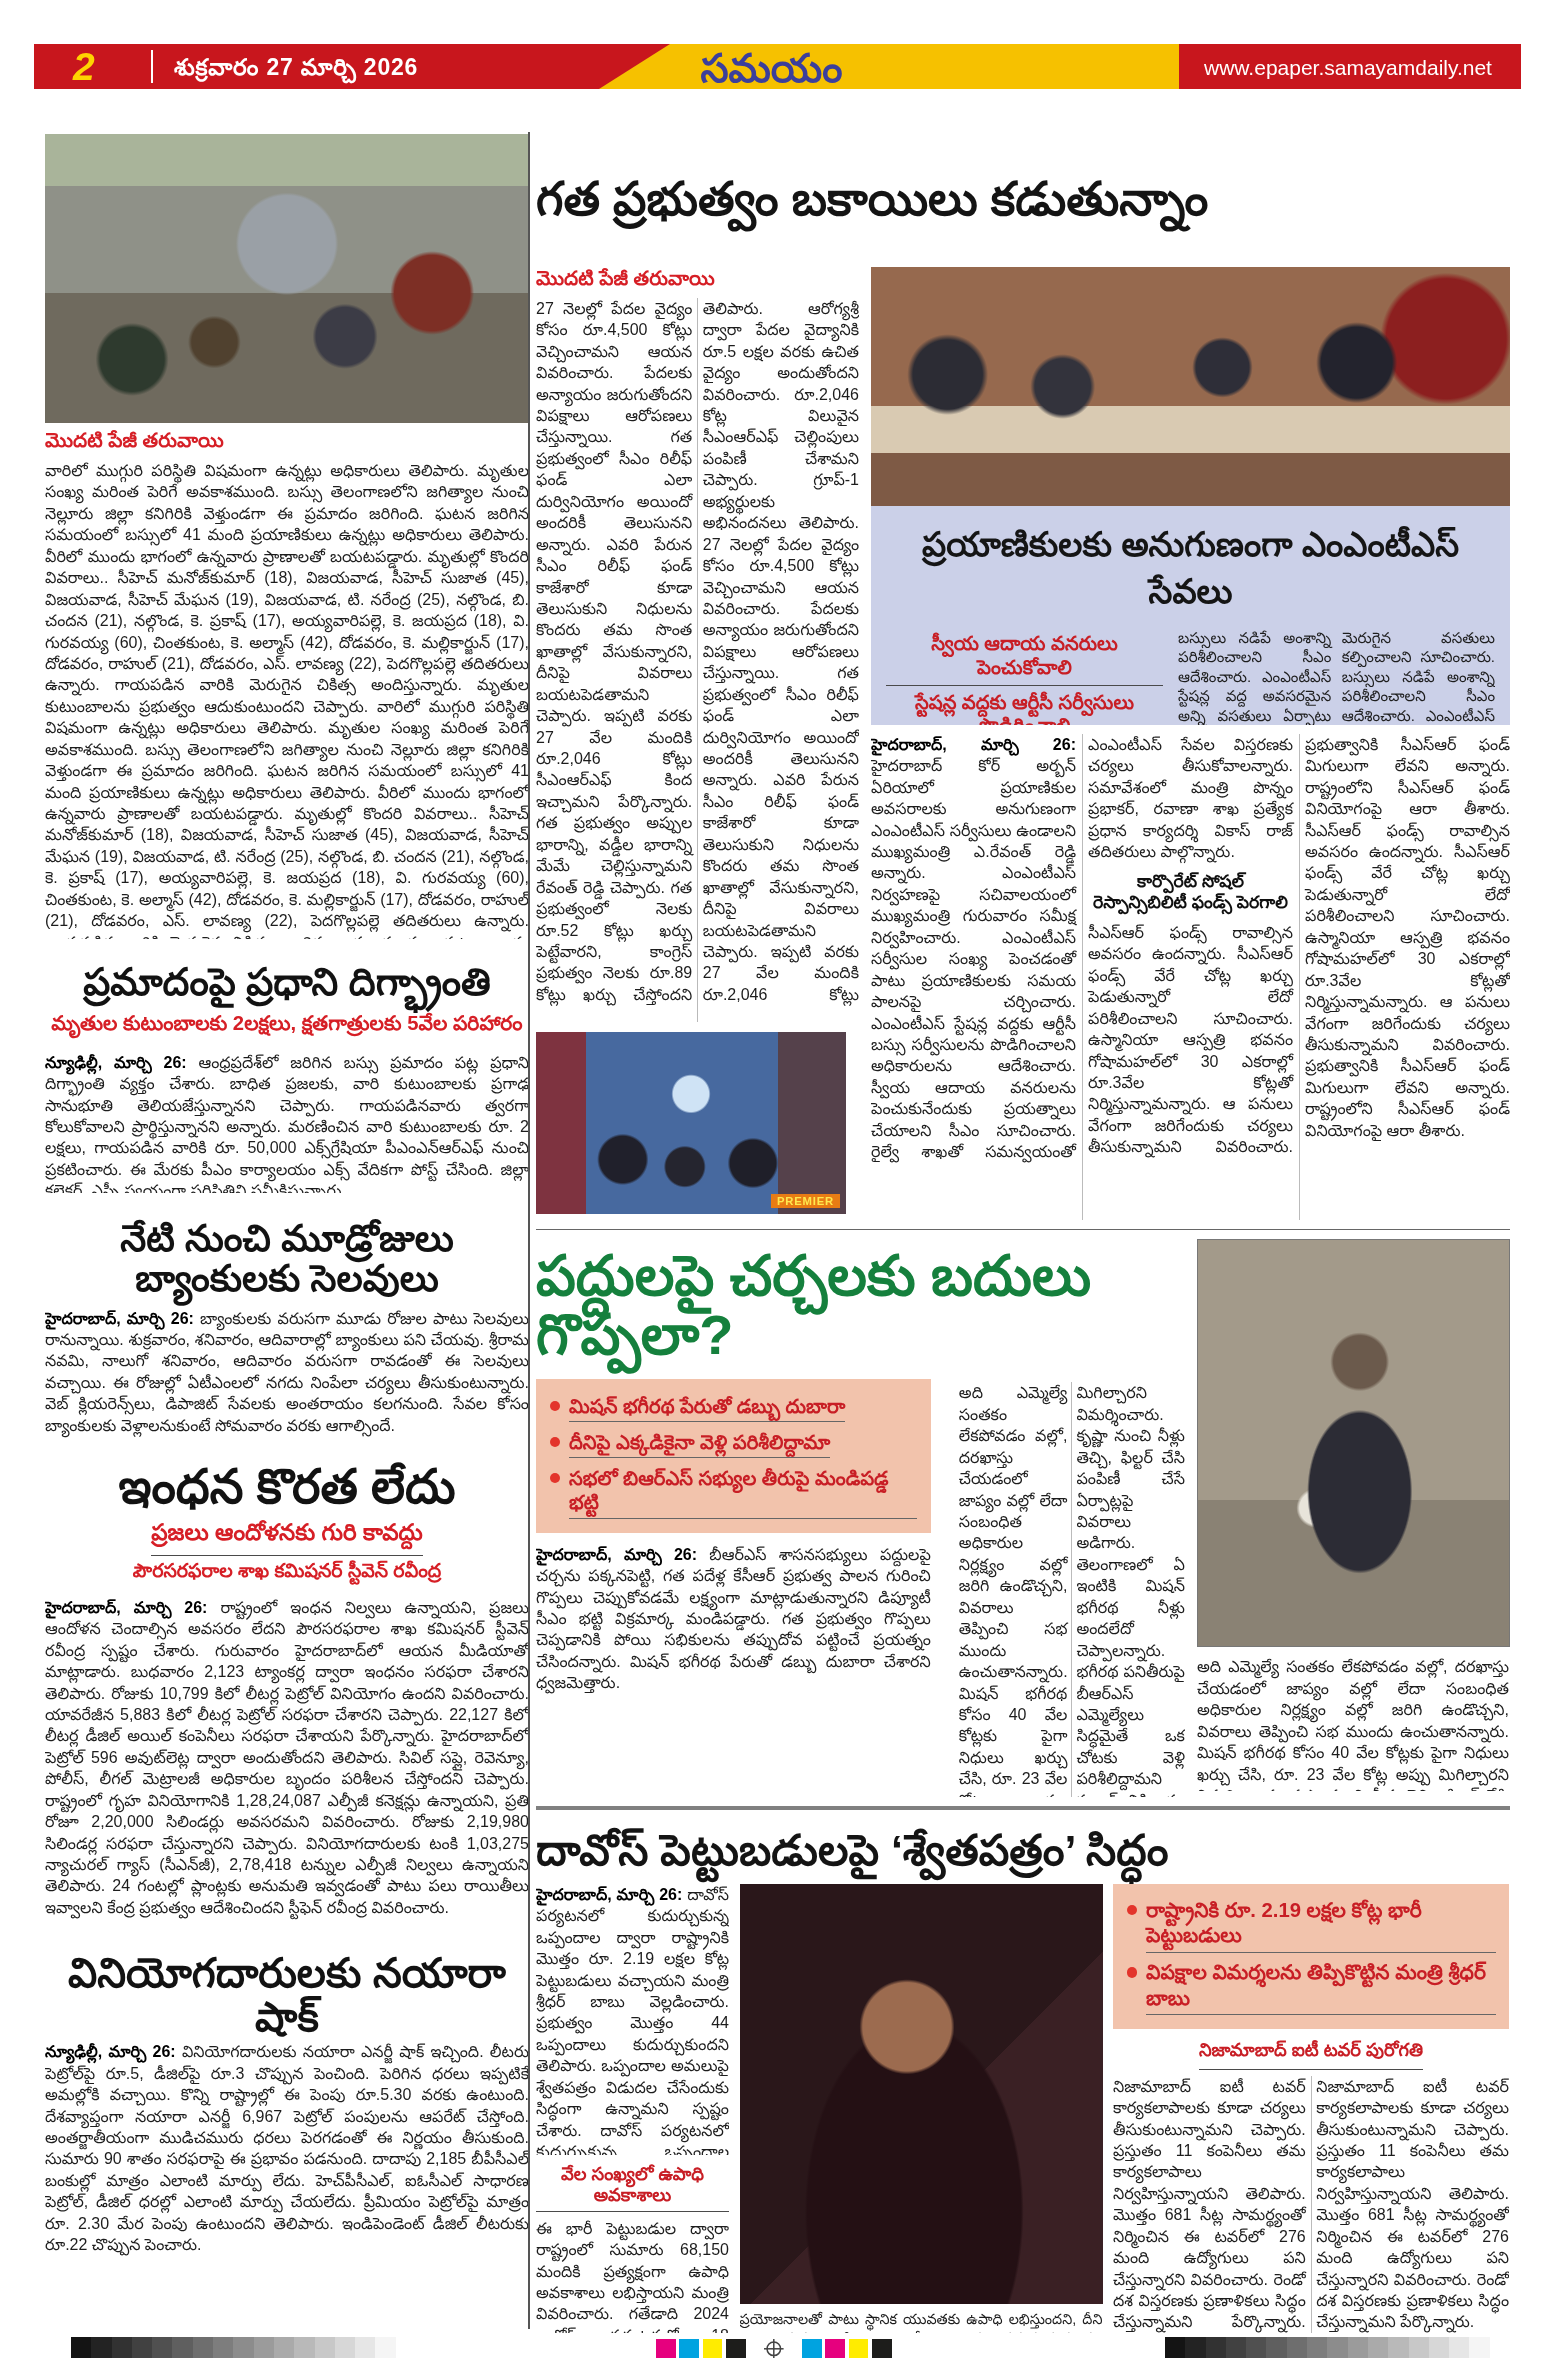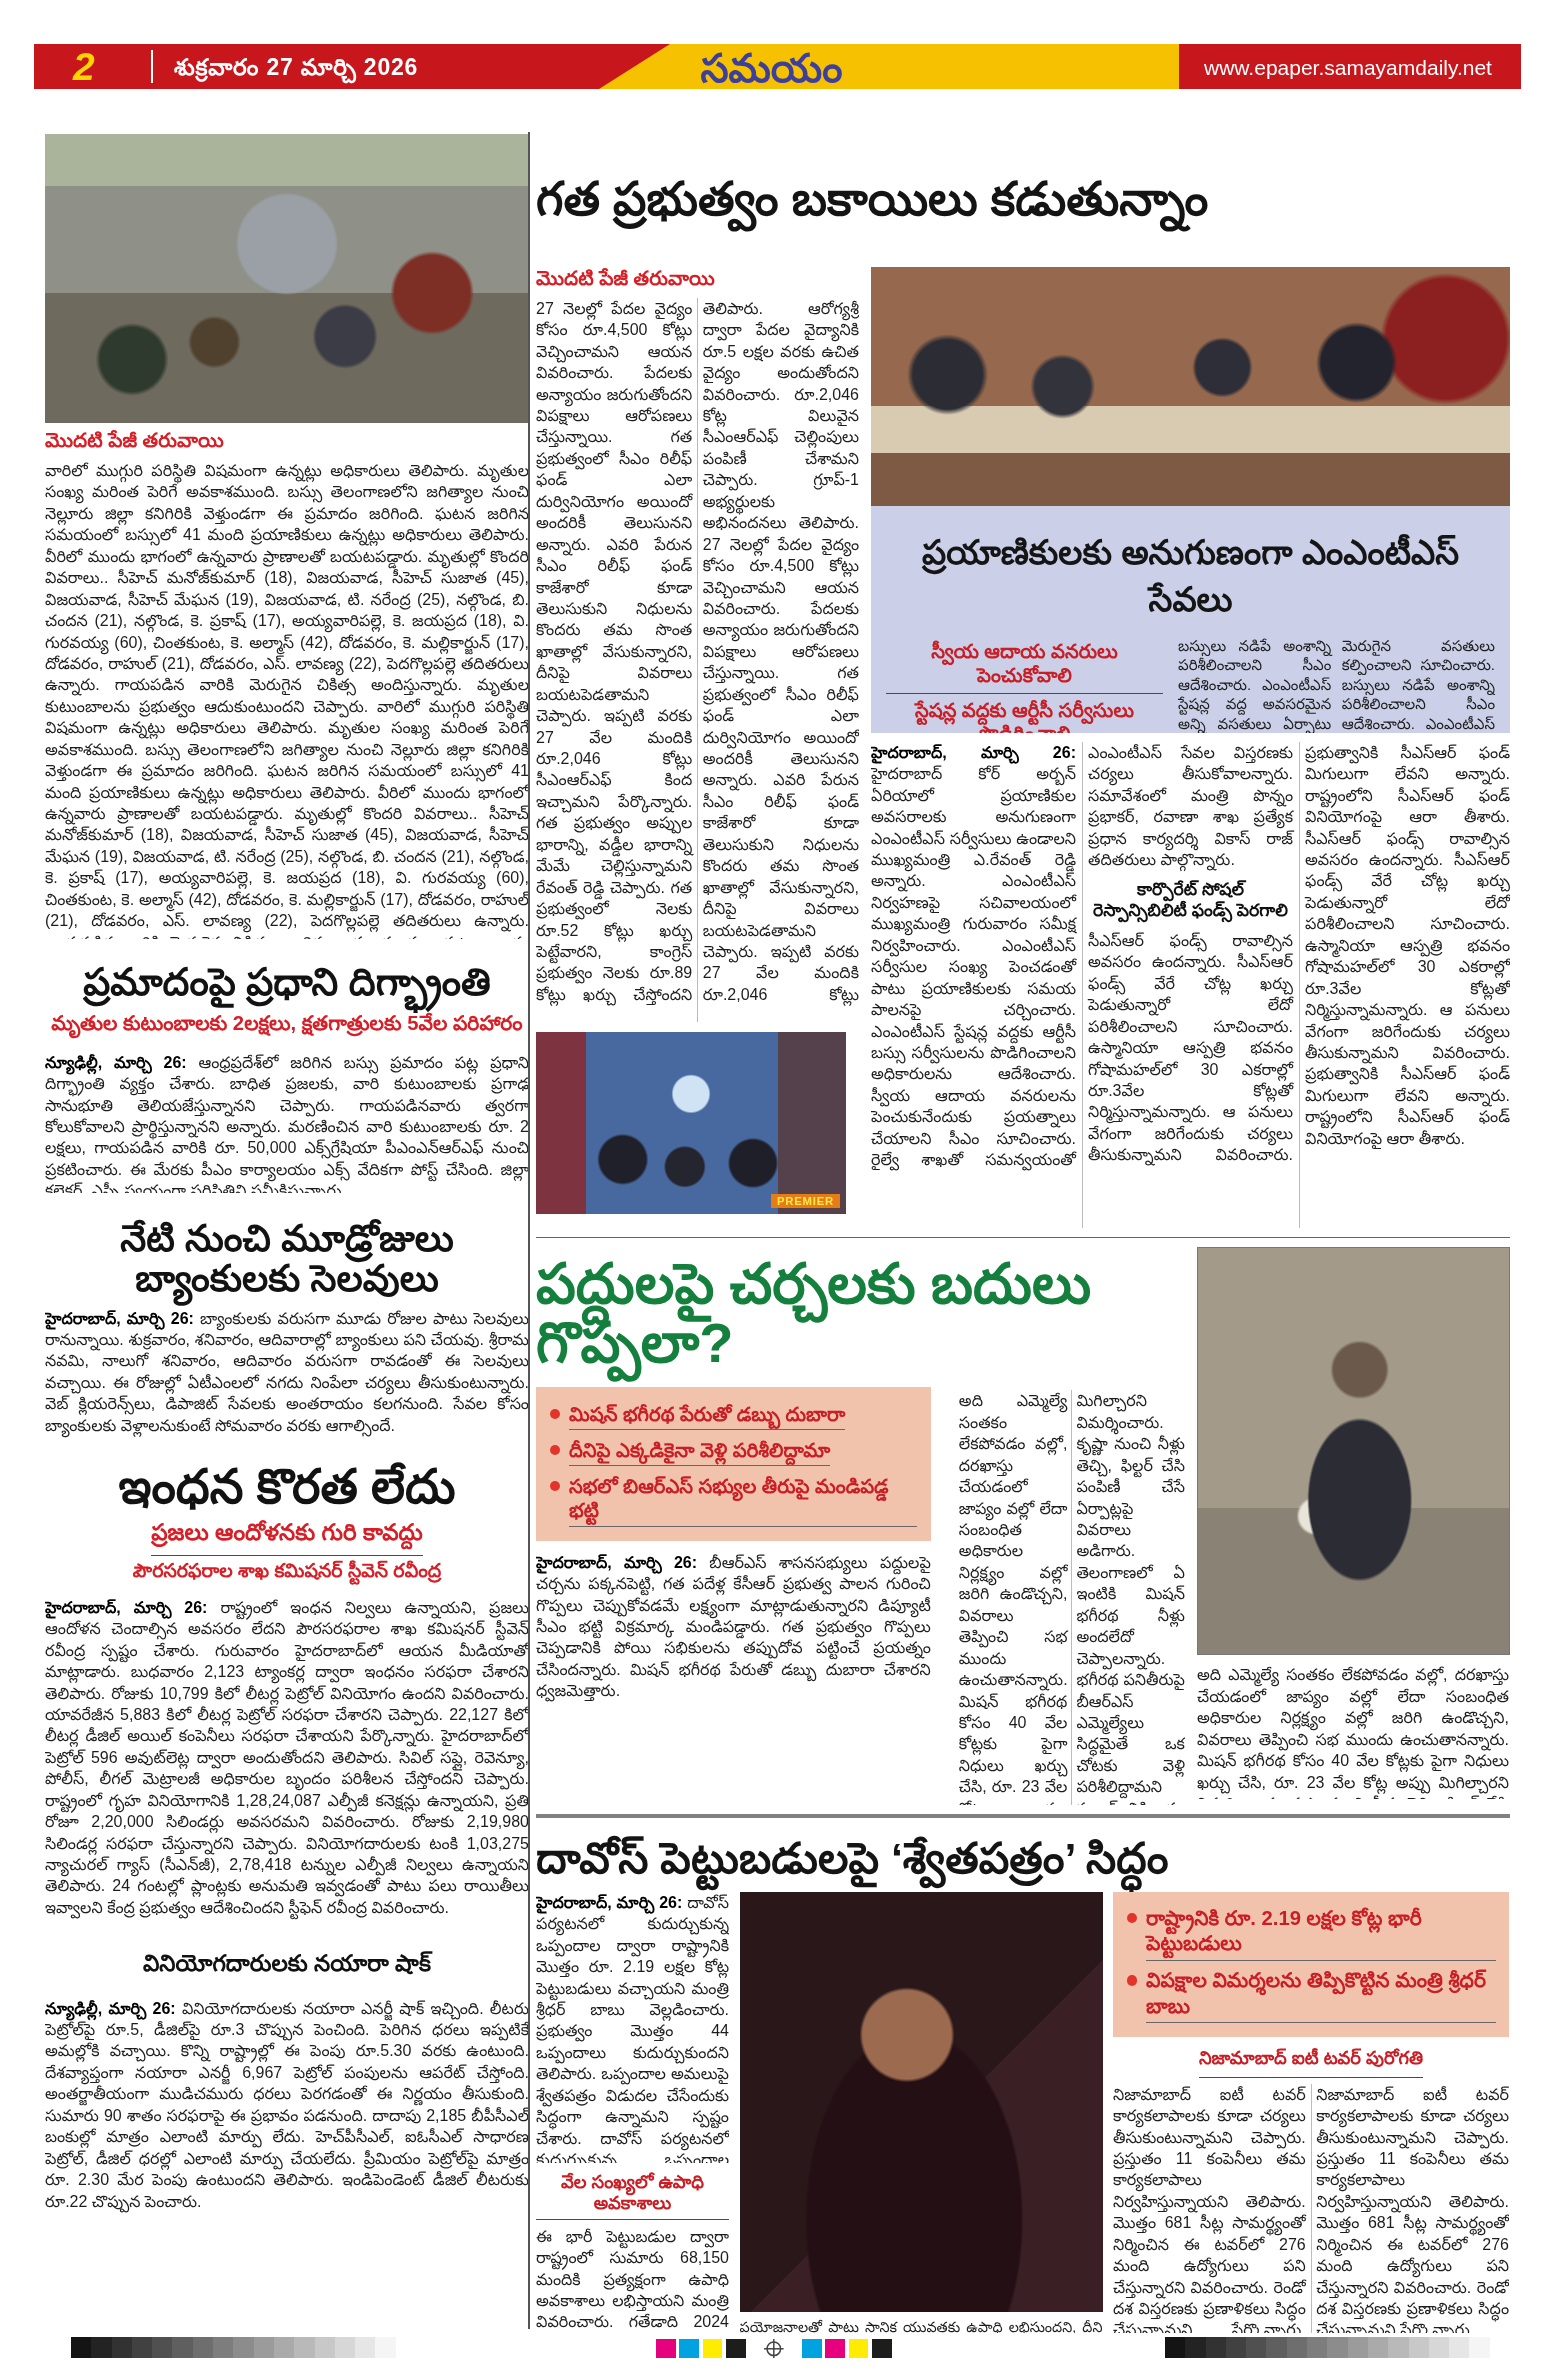--- a/index.html
+++ b/index.html
@@ -37,21 +37,21 @@
       radial-gradient(circle at 50% 38%, #9aa0a6 0 16%, transparent 17%),
       linear-gradient(180deg,#a9b49a 0 18%,#8f9188 18% 55%,#6f6a5e 55% 100%);}
   .h-center{font-weight:bold;color:#121212;text-align:center;line-height:1.08;}
   .pm-headline{font-size:38px;margin:22.6px 0 9px 0;}
   .sub-red{color:#d61f26;font-weight:bold;text-align:center;font-size:20.3px;margin:0 0 12px 0;}
   .banks-headline{font-size:37px;margin:26px 0 9px 0;}
   .fuel-headline{font-size:48px;margin:19.6px 0 6px 0;}
   .fuel-sub1{font-size:23px;color:#d61f26;font-weight:bold;text-align:center;margin:3px 0 4.5px 0;}
   .fuel-sub2{font-size:19px;color:#d61f26;font-weight:bold;text-align:center;margin:0 0 10.5px 0;}
   .u{display:inline-block;border-bottom:1.5px solid #4a4a4a;padding-bottom:3.8px;}
-  .nayara-headline{font-size:23px;margin:18px 0 22px 0;}
+  .nayara-headline{font-size:41px;margin:18px 0 2px 0;}
 
   
   .main{position:absolute;left:536px;top:132px;width:974px;height:2201px;overflow:hidden;}
   .main-headline{font-size:47px;font-weight:bold;color:#141414;line-height:1.05;padding:10.5px 0 12px 0;}
   .row-top{display:flex;gap:12px;}
   .stack-l{width:324px;}
   .lead-cols{column-count:2;column-gap:10.5px;column-rule:0.8px solid #b9b9b9;height:724px;overflow:hidden;}
   .photo-group{width:310px;height:182px;margin-top:10.5px;
     background:
       radial-gradient(circle at 50% 34%, #cfe3f5 0 9%, transparent 10%),
@@ -62,21 +62,21 @@
   .premier{position:absolute;right:6px;bottom:6px;background:#e87c14;color:#ffe94e;font-weight:bold;font-size:11.3px;padding:1px 6px;letter-spacing:0.8px;}
   .stack-r{width:639px;}
   .photo-meeting{width:639px;height:239px;
     background:
       radial-gradient(circle at 12% 45%, #2c2c34 0 6%, transparent 7%),
       radial-gradient(circle at 30% 50%, #33333c 0 6%, transparent 7%),
       radial-gradient(circle at 55% 42%, #2e2e38 0 7%, transparent 8%),
       radial-gradient(circle at 76% 40%, #23232d 0 7%, transparent 8%),
       radial-gradient(circle at 90% 30%, #8c1f1f 0 10%, transparent 11%),
       linear-gradient(180deg,#96694e 0 58%,#d9cab2 58% 78%,#7e5a45 78% 100%);}
-  .mmts-box{background:#cbd0e8;padding:24px 15px 9px 15px;height:194px;overflow:hidden;}
+  .mmts-box{background:#cbd0e8;padding:16px 15px 9px 15px;height:194px;overflow:hidden;}
   .mmts-headline{font-size:34px;font-weight:bold;color:#151515;text-align:center;margin:3px 0 9px 0;}
   .mmts-row{display:flex;gap:15px;}
   .mmts-subs{width:277px;text-align:center;}
   .mmts-sub{display:inline-block;color:#c81e25;font-weight:bold;font-size:19.6px;line-height:1.2;padding:4.5px 3px 6px 3px;border-bottom:1.5px solid #4a4a4a;}
   .mmts-intro{flex:1;column-count:2;column-gap:10.5px;font-size:15px;line-height:1.3;text-align:justify;color:#1d1d1d;height:120px;overflow:hidden;}
   .mmts-body3{column-count:3;column-gap:12px;column-rule:0.8px solid #bbb;height:486px;overflow:hidden;margin-top:9px;}
   .csr-head{font-weight:bold;font-size:17.3px;text-align:center;margin:9px 4.5px;color:#101010;line-height:1.2;}
 
   
   .pd{display:flex;gap:12px;height:558px;overflow:hidden;margin-top:3px;}

